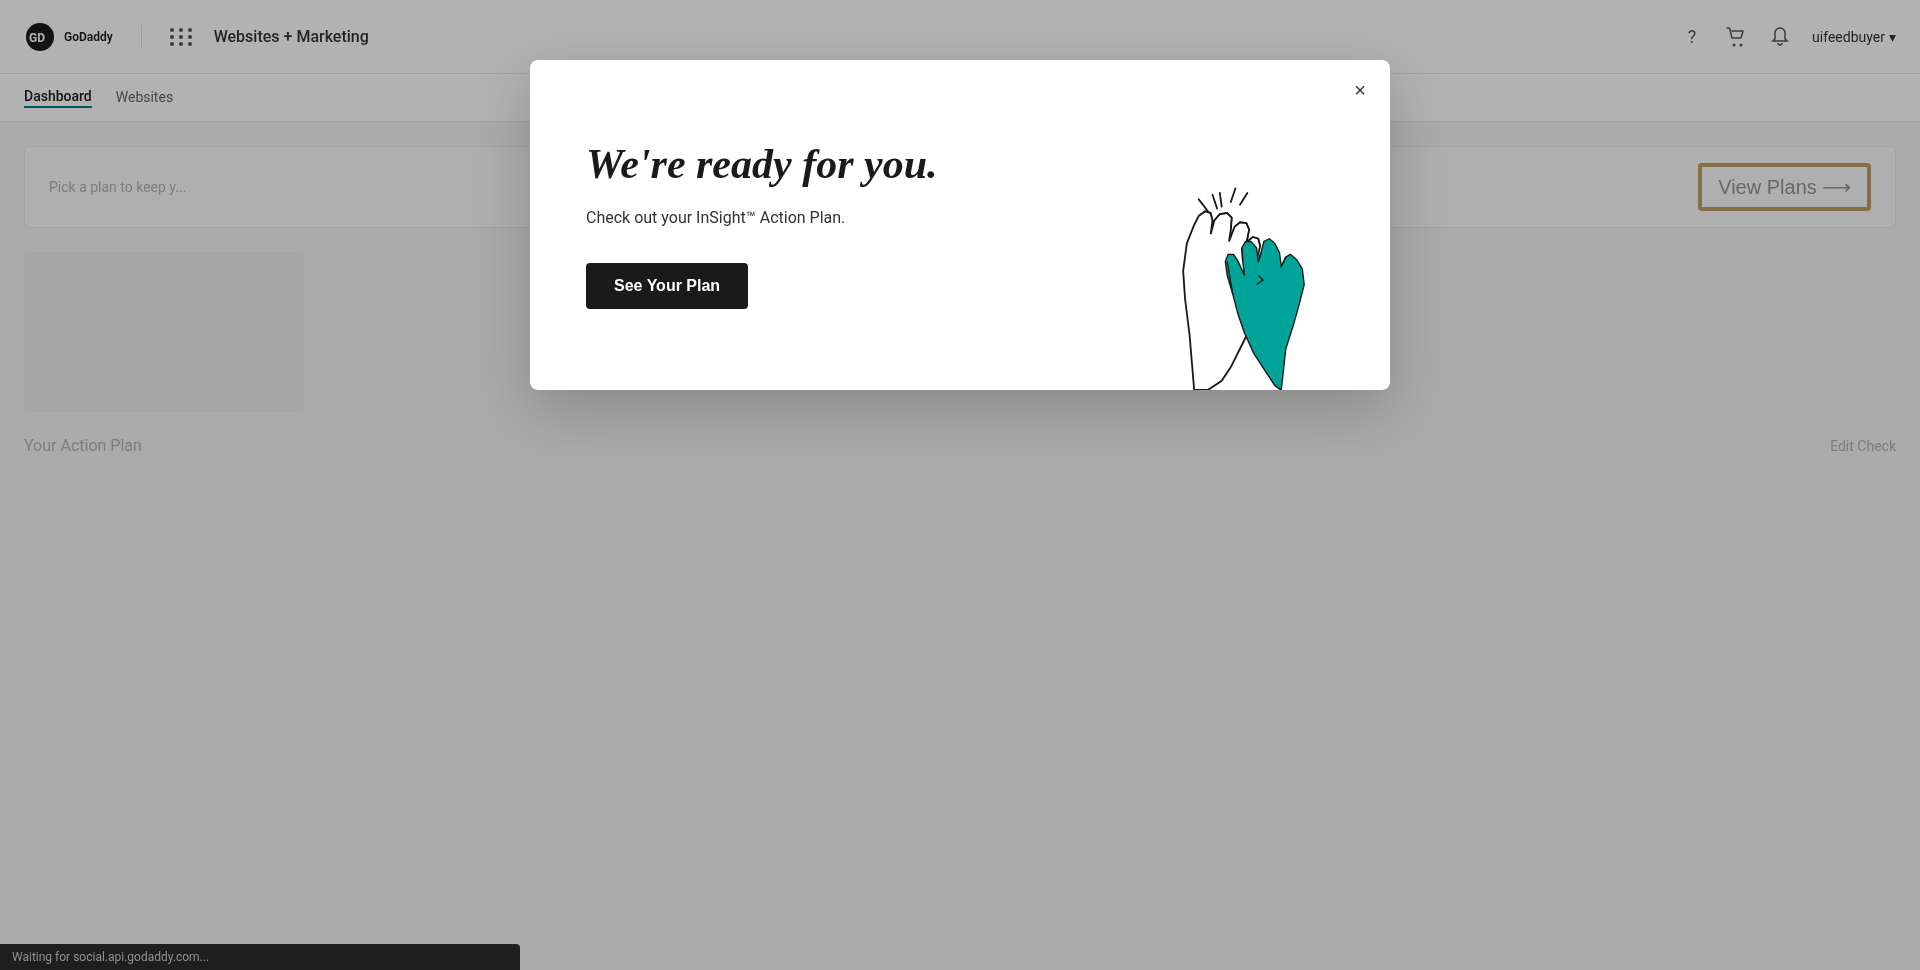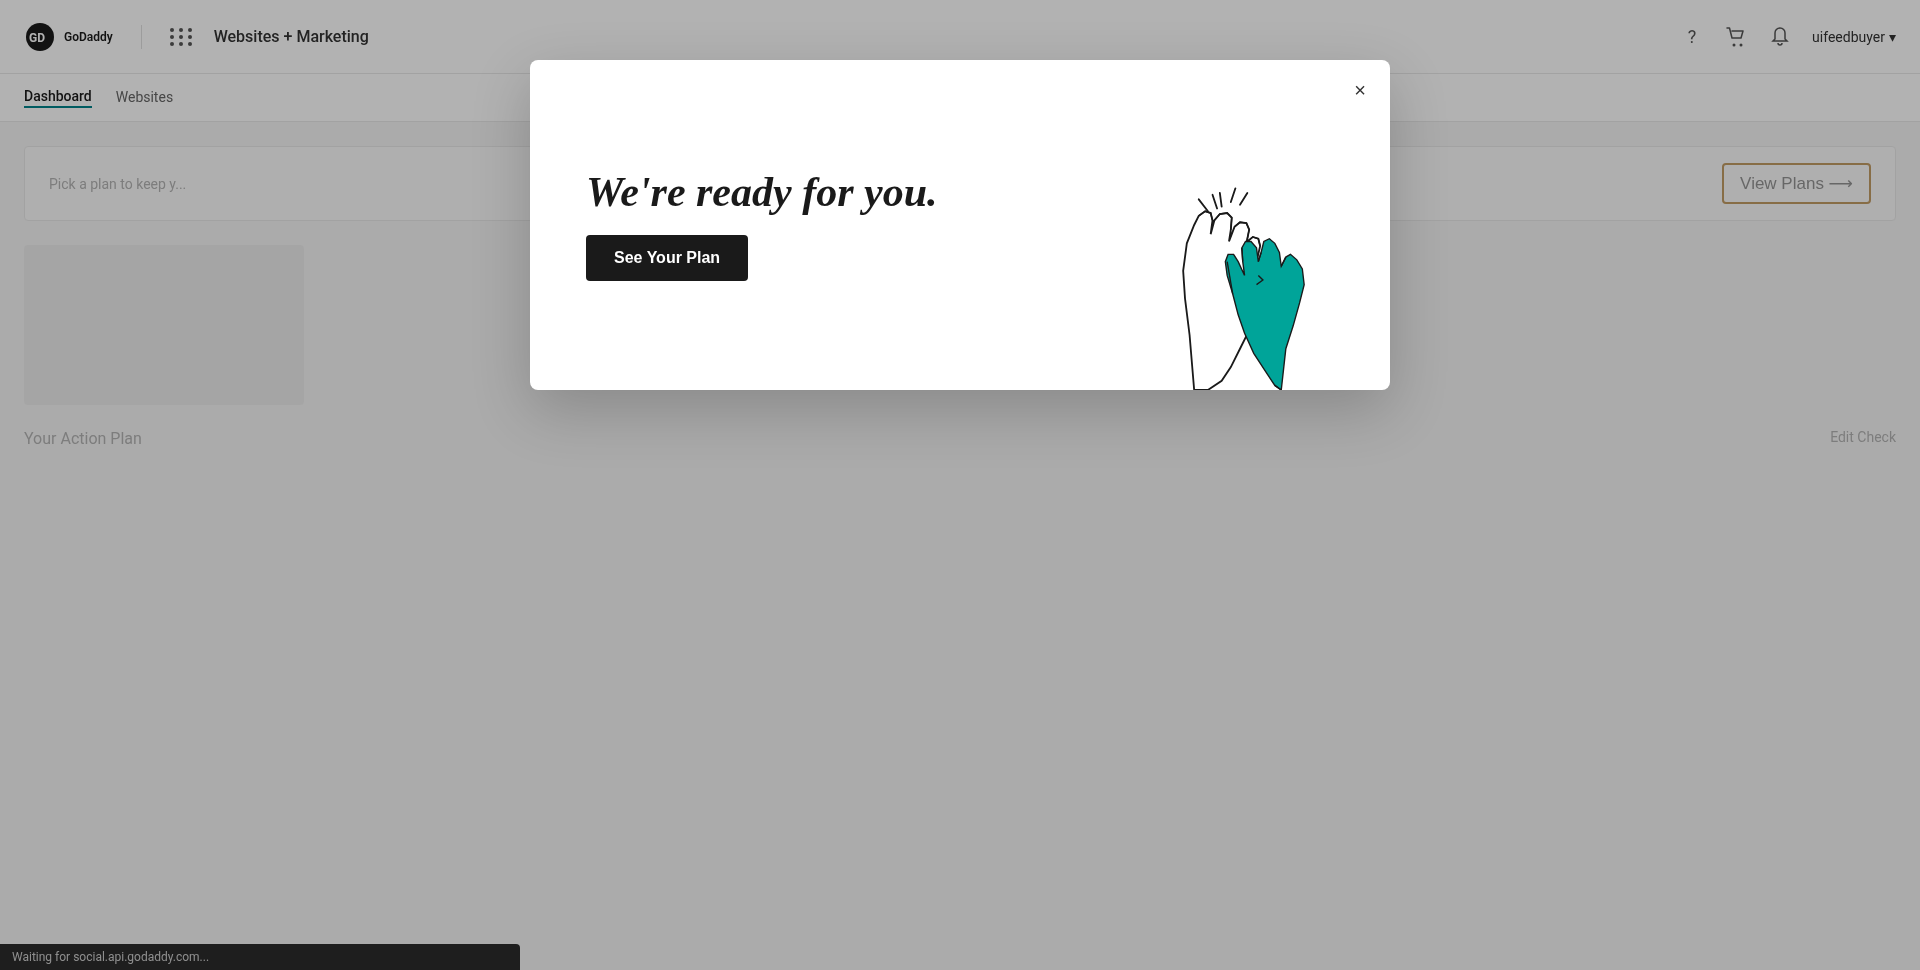--- a/index.html
+++ b/index.html
@@ -152,24 +152,24 @@
       margin-bottom: 24px;
     }
 
     .plan-banner-text {
       font-size: 14px;
       color: #888;
     }
 
     .view-plans-btn {
       background: #fff;
-      border: 2px solid #a16207;
+      border: 4px solid #a16207;
       border-radius: 4px;
       padding: 8px 16px;
-      font-size: 17px;
+      font-size: 20px;
       color: #555;
       cursor: pointer;
       display: flex;
       align-items: center;
       gap: 8px;
     }
 
     .card-row {
       display: flex;
       gap: 16px;
@@ -179,21 +179,21 @@
       width: 280px;
       background: #e8e8e8;
       height: 160px;
       border-radius: 4px;
     }
 
     .action-plan-section {
       margin-top: 24px;
       display: flex;
       justify-content: space-between;
-      align-items: flex-start;
+      align-items: center;
     }
 
     .action-plan-title {
       font-size: 16px;
       color: #888;
     }
 
     .edit-goals-link {
       font-size: 14px;
       color: #888;
@@ -379,20 +379,21 @@
   </div>
 </div>
 
 <div class="modal-overlay">
   <div class="modal" role="dialog">
 
     <button class="modal-close">×</button>
 
     <div class="modal-content">
       <h1 class="modal-title">We're ready for you.</h1>
+      <p class="modal-desc">Check out your InSight™ Action Plan.</p>
       <button class="modal-cta">See Your Plan</button>
     </div>
 
     <div class="modal-image">
 
       <svg class="highfive-svg" viewBox="0 0 220 240" fill="none" xmlns="http://www.w3.org/2000/svg">
 
         <g>
 
           <path d="M60 240 L55 180 L50 140 L48 110 L52 80 L60 60 L65 50 L72 45 L78 47 L80 55 L78 70 L82 55 L88 48 L96 47 L101 52 L100 65 L98 78 L104 62 L110 57 L117 58 L120 65 L117 80 L113 92 L118 78 L124 73 L130 75 L132 83 L128 100 L122 118 L118 135 L130 115 L138 108 L145 112 L144 122 L136 140 L128 158 L120 175 L110 195 L100 215 L90 230 L75 240 Z" fill="white" stroke="#1a1a1a" stroke-width="2"></path>

